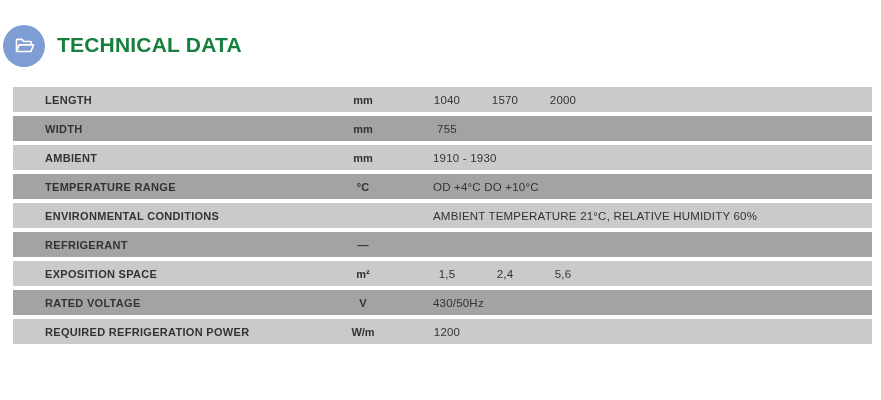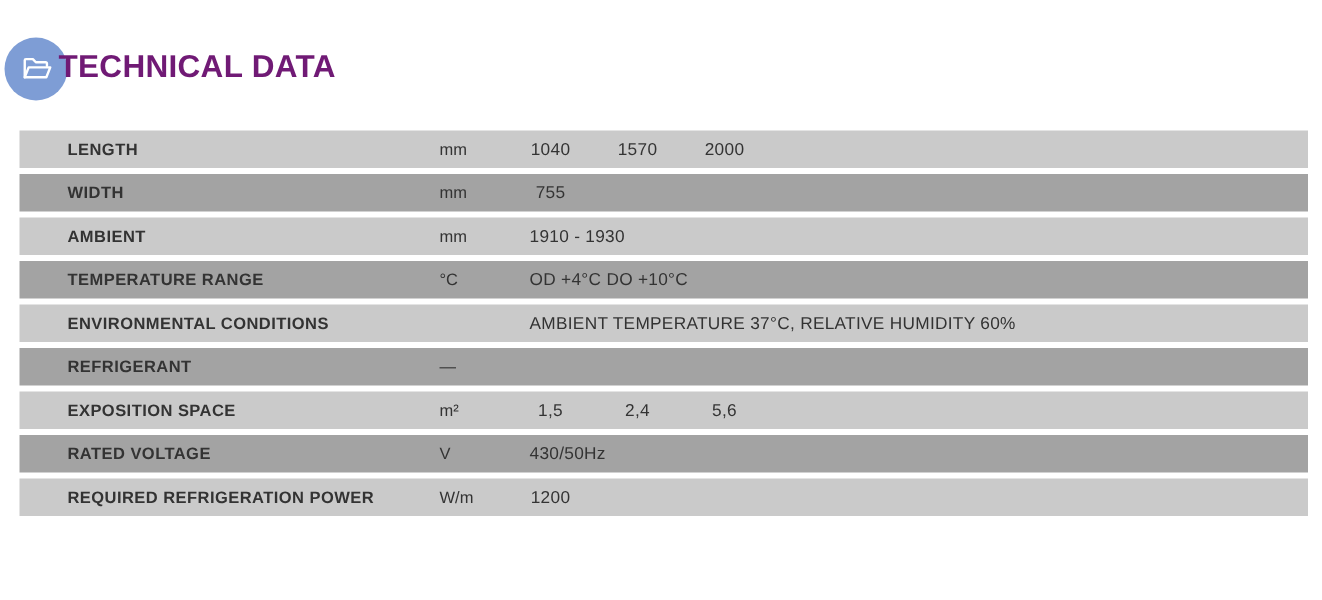--- a/index.html
+++ b/index.html
@@ -23,57 +23,58 @@
     width: 42px; height: 42px;
     border-radius: 50%;
     background: #7e9dd5;
     display: flex;
     align-items: center;
     justify-content: center;
   }
   .icon-circle svg { width: 24px; height: 24px; }
   .page-title {
     position: absolute;
-    left: 39px; top: 33px;
+    left: 57px; top: 33px;
     font-size: 21px;
     font-weight: bold;
     letter-spacing: 0.2px;
-    color: #701a75;
+    color: #15803d;
     white-space: nowrap;
   }
 
   
   .spec-table {
     position: absolute;
     left: 13px; top: 87px;
     width: 859px;
   }
   .row {
     display: flex;
     align-items: center;
     height: 25px;
     margin-bottom: 4px;
     font-size: 11px;
     color: #333333;
+    gap: 40px;
   }
   .row.dark  { background: #cacaca; }
   .row.light { background: #a3a3a3; }
 
   .cell-label {
     flex: 0 0 280px;
     padding-left: 32px;
     font-weight: bold;
     letter-spacing: 0.3px;
     white-space: nowrap;
     overflow: hidden;
   }
   .cell-unit {
     flex: 0 0 60px;
-    text-align: left;
-    font-weight: normal;
+    text-align: center;
+    font-weight: bold;
     white-space: nowrap;
   }
   .cell-value {
     flex: 0 0 504px;
     display: flex;
     align-items: center;
     justify-content: flex-start;
     gap: 30px;
     font-size: 11.5px;
     font-weight: 400;
@@ -129,21 +130,21 @@
     <div class="cell-unit">°C</div>
     <div class="cell-value">
       <span>OD +4°C DO +10°C</span>
     </div>
   </div>
 
   <div class="row dark">
     <div class="cell-label">ENVIRONMENTAL CONDITIONS</div>
     <div class="cell-unit"></div>
     <div class="cell-value">
-      <span>AMBIENT TEMPERATURE 37°C, RELATIVE HUMIDITY 60%</span>
+      <span>AMBIENT TEMPERATURE 21°C, RELATIVE HUMIDITY 60%</span>
     </div>
   </div>
 
   <div class="row light">
     <div class="cell-label">REFRIGERANT</div>
     <div class="cell-unit">—</div>
   </div>
 
   <div class="row dark">
     <div class="cell-label">EXPOSITION SPACE</div>

